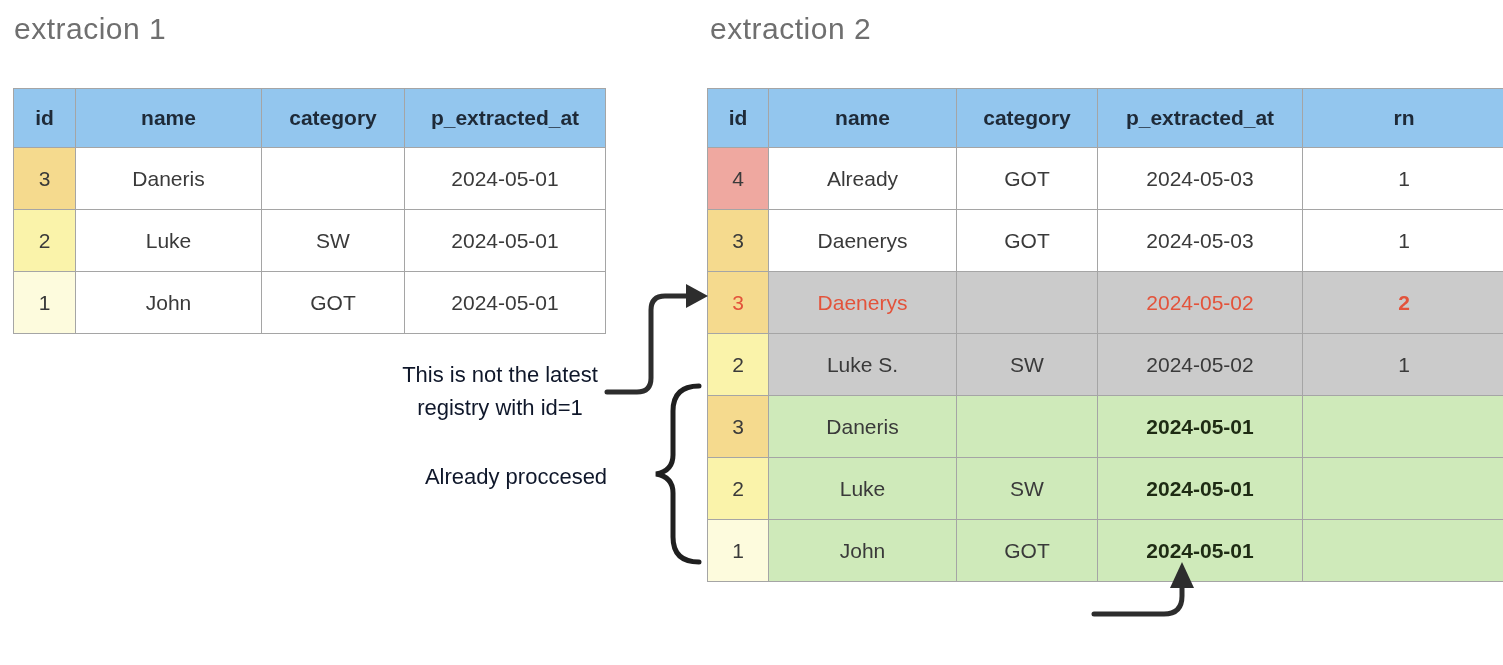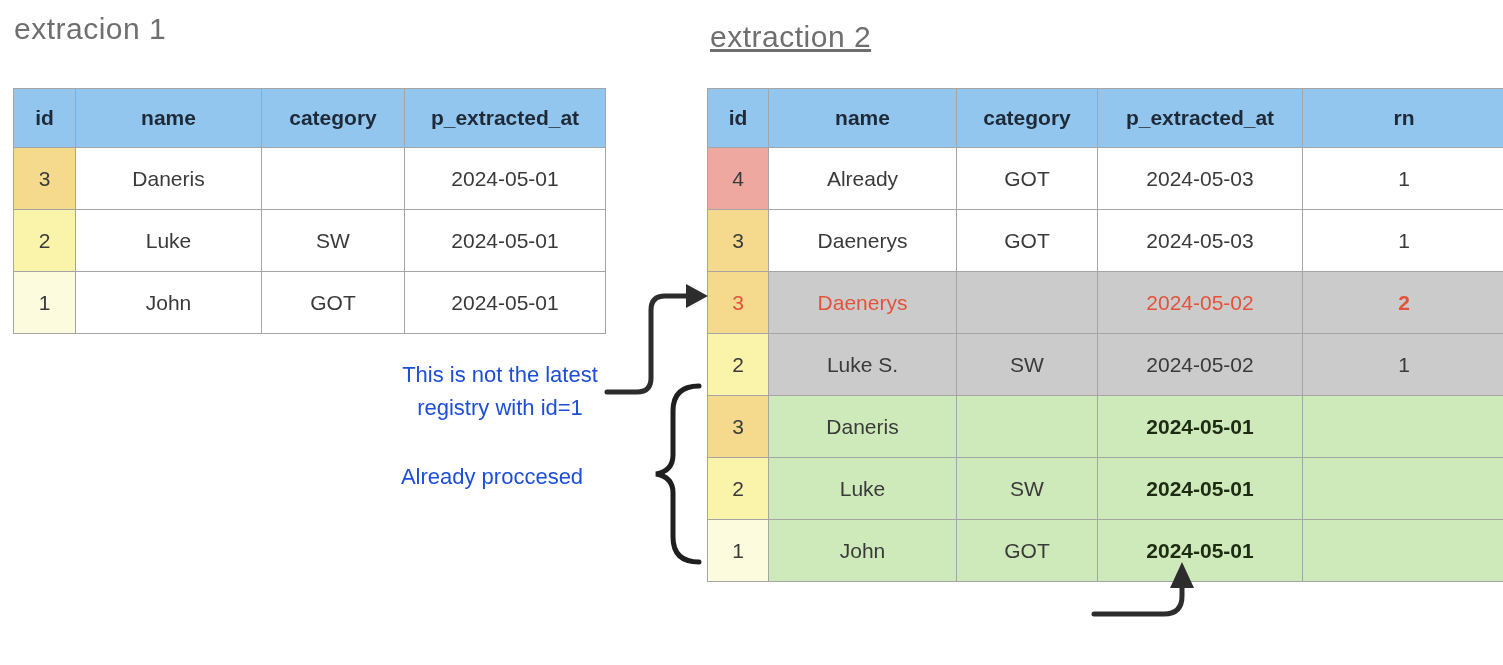--- a/index.html
+++ b/index.html
@@ -4,21 +4,21 @@
 <style>
   html,body{margin:0;padding:0;background:#ffffff;}
   .canvas{
     position:relative;width:1503px;height:665px;background:#ffffff;
     font-family:"Liberation Sans","DejaVu Sans",sans-serif;overflow:hidden;border-radius:11px;
   }
   .title{
     position:absolute;font-size:30px;color:#6f6f6f;letter-spacing:0.5px;
   }
   .t1{left:14px;top:12px;}
-  .t2{left:710px;top:20px;text-decoration:underline;}
+  .t2{left:710px;top:12px;}
 
   table{
     position:absolute;border-collapse:collapse;table-layout:fixed;
     font-size:21px;color:#3a3a3a;
   }
   #table1{left:13px;top:88px;width:580px;}
   #table2{left:707px;top:88px;width:783px;}
   th,td{
     border:1px solid #a5a5a5;text-align:center;vertical-align:middle;
     overflow:hidden;white-space:nowrap;
@@ -46,24 +46,24 @@
   tr.red-alert td:last-child{font-weight:bold;}
   td.bold-date{font-weight:bold;color:#1e2b13;}
 
   
   td.id-red{background:#efa8a0;}
   td.id-amber{background:#f5da8e;}
   td.id-yellow{background:#faf3aa;}
   td.id-pale{background:#fdfbdd;}
 
   .note{
-    position:absolute;font-size:22px;color:#1d4ed8;line-height:33px;
+    position:absolute;font-size:22px;color:#0f172a;line-height:33px;
   }
   .note1{left:360px;top:358px;width:280px;text-align:center;}
-  .note2{left:352px;top:460px;width:280px;text-align:center;}
+  .note2{left:376px;top:460px;width:280px;text-align:center;}
   .note3{left:922px;top:582px;text-align:left;line-height:35px;}
 
   .overlay{
     position:absolute;left:0;top:0;width:1503px;height:665px;
     pointer-events:none;
   }
 </style>
 </head>
 <body>
 

